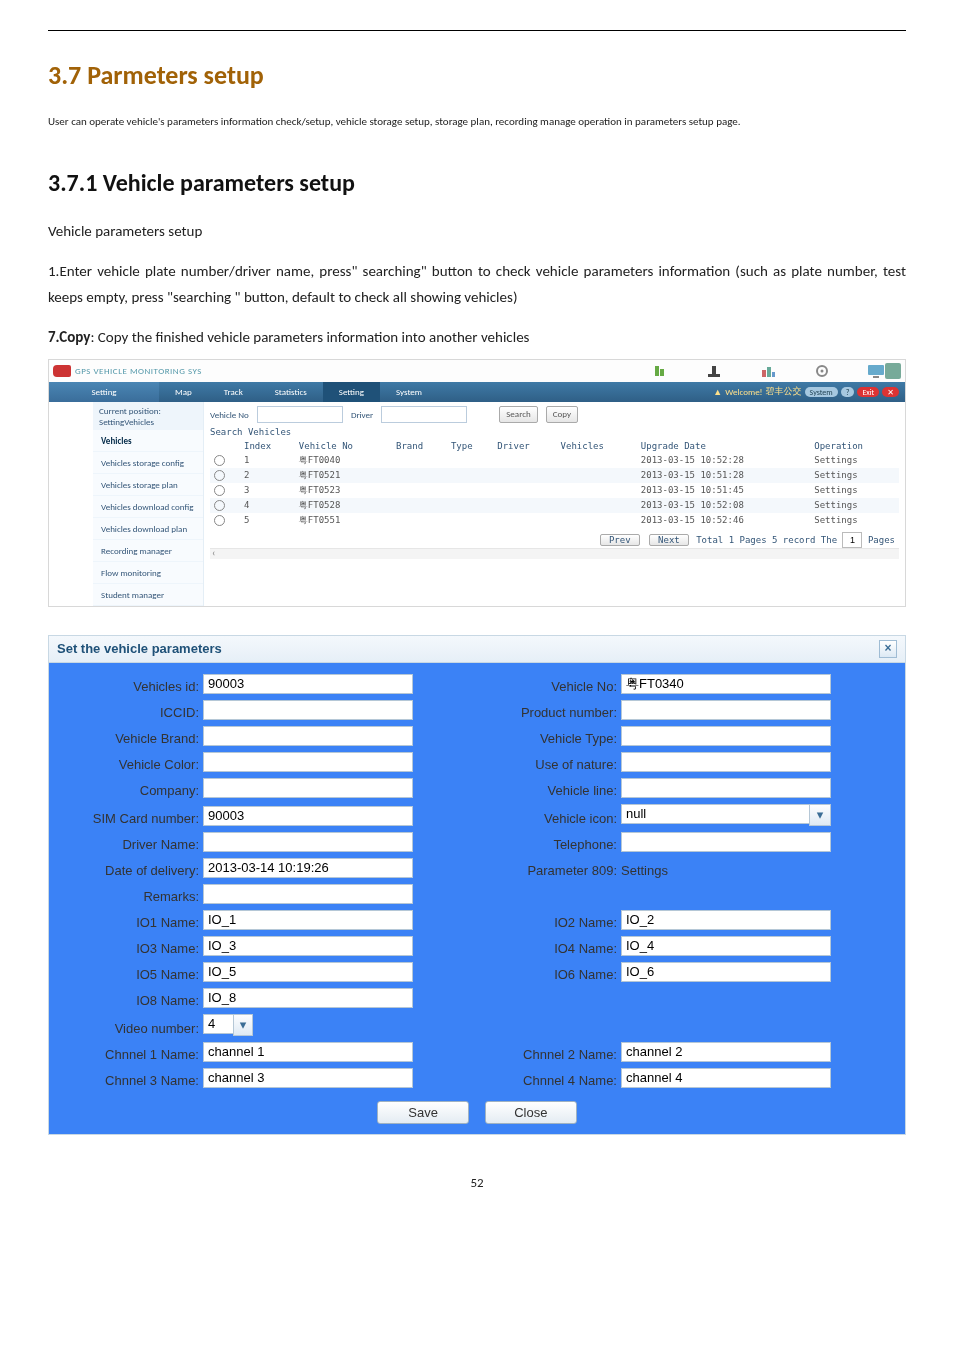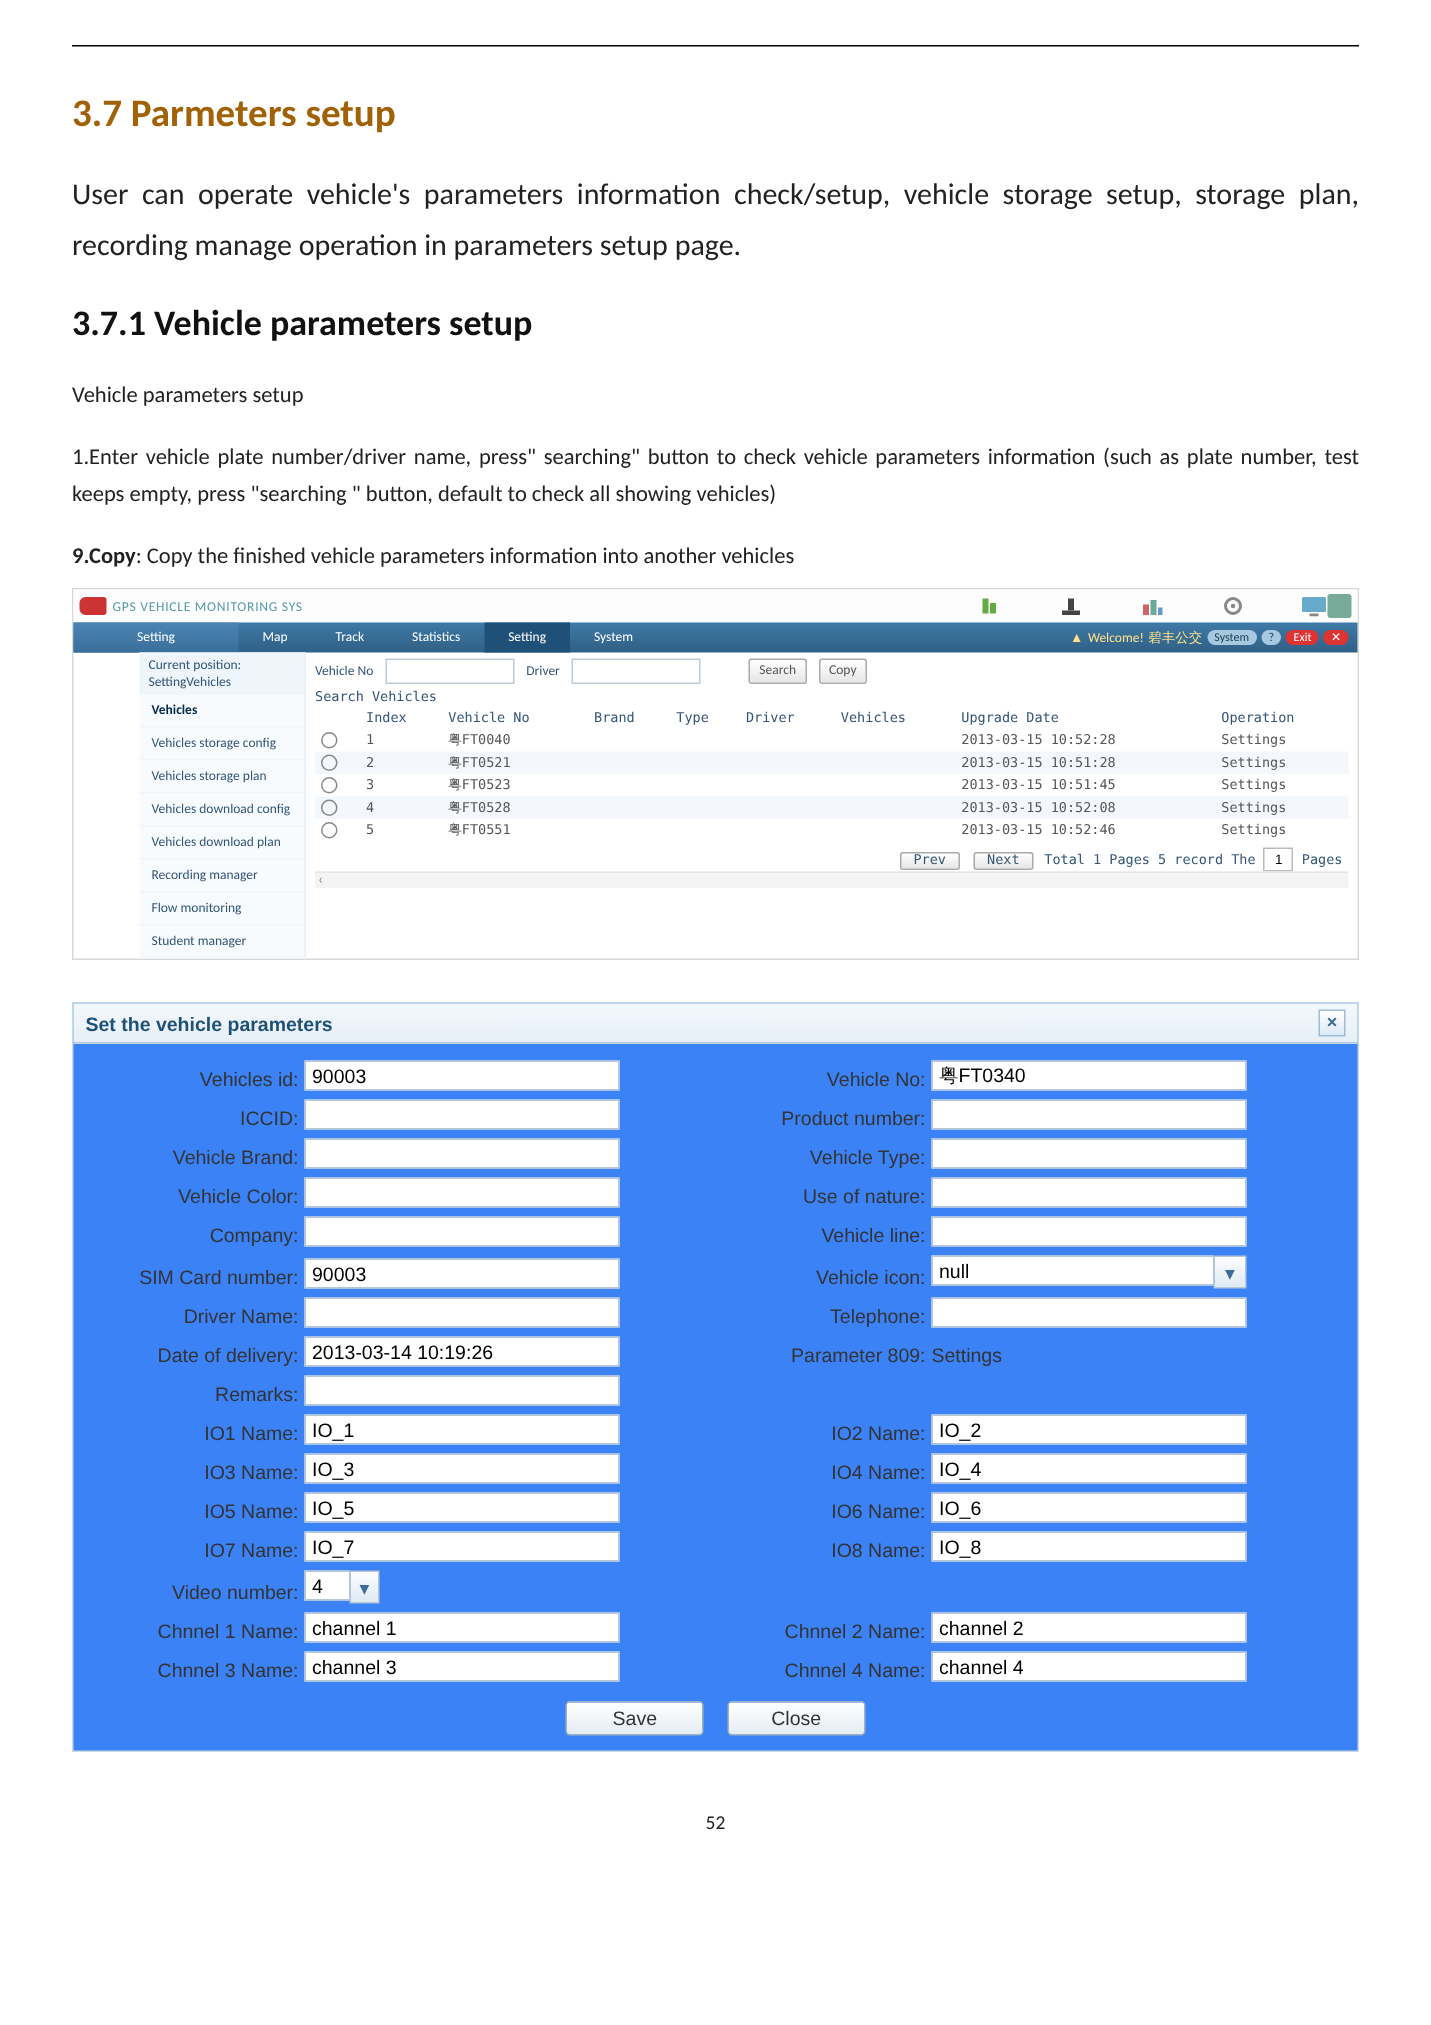--- a/index.html
+++ b/index.html
@@ -1,19 +1,19 @@
 <!DOCTYPE html>
 <html><head>
 <meta charset="utf-8">
 <style>
   body { margin:0; font-family: Calibri, Arial, sans-serif; background:#fff; color:#222; }
   .page { width:954px; margin:0 auto; padding:30px 48px 0 48px; box-sizing:border-box; }
   .hr-top { border:0; border-top:1px solid #000; margin:0 0 28px 0; }
   h2 { font-size:26px; font-weight:bold; margin:0 0 22px 0; color:#a16207; }
-  .intro { font-size:20px; line-height:1.7; margin-bottom:20px; text-align:justify; }
+  .intro { font-size:11px; line-height:1.7; margin-bottom:36px; text-align:justify; }
   h3 { font-size:24px; font-weight:bold; margin:0 0 22px 0; color:#111; }
   .subtext { font-size:15px; line-height:1.7; margin-bottom:4px; text-align:justify; }
   .subtext2 { font-size:15px; line-height:1.7; margin-bottom:14px; text-align:justify; }
   .boldline { font-size:15px; line-height:1.7; margin-bottom:8px; }
   .boldline b { font-weight:bold; }
   
   .shot1 { border:1px solid #d8d8d8; font-size:10px; color:#555; margin-bottom:28px; background:#fff; position:relative; }
   .shot1-top { display:flex; align-items:center; height:22px; background:#fdfdfd; padding:0 4px; }
   .logo { width:18px; height:12px; background:#c33; border-radius:4px 2px 2px 4px; margin-right:4px; }
   .prodname { color:#59a; font-size:9px; letter-spacing:0.5px; flex:1; }
@@ -74,21 +74,21 @@
 
 <div class="page">
   <hr class="hr-top">
 
   <h2>3.7 Parmeters setup</h2>
   <p class="intro">User can operate vehicle's parameters information check/setup, vehicle storage setup, storage plan, recording manage operation in parameters setup page.</p>
 
   <h3>3.7.1 Vehicle parameters setup</h3>
   <p class="subtext">Vehicle parameters setup</p>
   <p class="subtext2">1.Enter vehicle plate number/driver name, press" searching" button to check vehicle parameters information (such as plate number, test keeps empty, press "searching " button, default to check all showing vehicles)</p>
-  <p class="boldline"><b>9.Copy</b><span>: Copy the finished vehicle parameters information into another vehicles</span></p>
+  <p class="boldline"><b>7.Copy</b><span>: Copy the finished vehicle parameters information into another vehicles</span></p>
 
   <div class="shot1">
     <div class="shot1-top">
       <span class="logo"></span>
       <span class="prodname">GPS VEHICLE MONITORING SYS</span>
       <div class="topicons">
         <span class="ticon">
             <svg width="16" height="14">
               <rect x="3" y="2" width="4" height="10" fill="#6a4"></rect>
               <rect x="8" y="5" width="4" height="7" fill="#6a4"></rect>
@@ -365,24 +365,20 @@
             <label>IO5 Name:</label>
             <div class="val"><input class="txtin" value="IO_5" style=""></div>
           </div>
         <div class="fcell">
             <label>IO6 Name:</label>
             <div class="val"><input class="txtin" value="IO_6" style=""></div>
           </div>
       </div>
       <div class="frow">
         <div class="fcell">
-            <label>IO7 Name:</label>
-            <div class="val"><input class="txtin" value="IO_7" style=""></div>
-          </div>
-        <div class="fcell">
             <label>IO8 Name:</label>
             <div class="val"><input class="txtin" value="IO_8" style=""></div>
           </div>
       </div>
       <div class="frow">
         <div class="fcell">
             <label>Video number:</label>
             <div class="val"><span class="selwrap" style="width:50px">
                 <input class="txtin" style="width: 30px;" value="4">
                 <span class="selbtn">▾</span>

